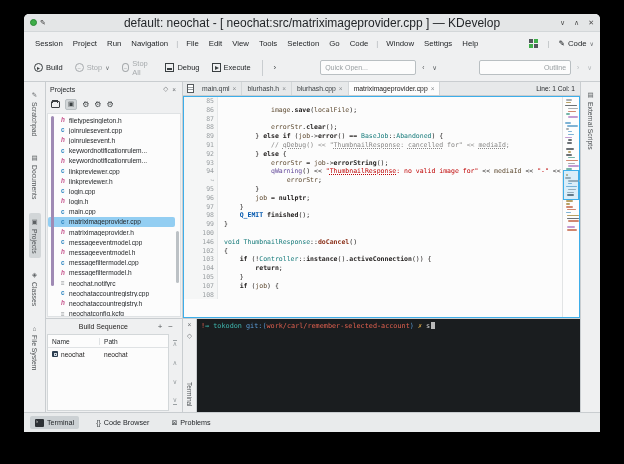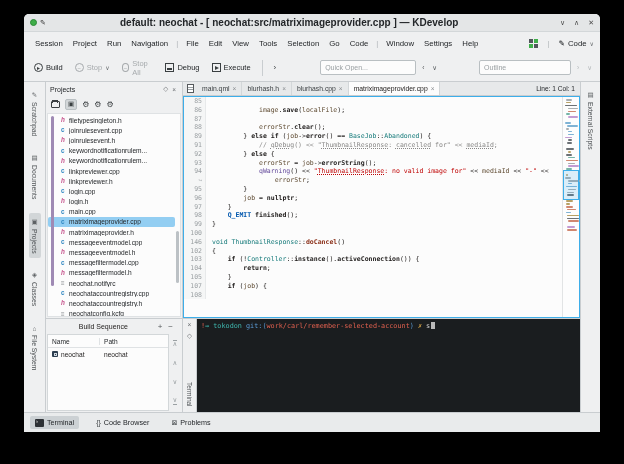--- a/index.html
+++ b/index.html
@@ -9,21 +9,21 @@
   .window{position:absolute;left:24px;top:14px;width:576px;height:418px;
           background:#eff0f1;border-radius:5px 5px 0 0;overflow:hidden;
           display:flex;flex-direction:column;}
 
   
   .titlebar{height:18px;background:#e4e6e7;display:flex;align-items:center;
             padding:0 6px;flex:none;border-bottom:1px solid #d3d7d9;}
   .tb-left{display:flex;align-items:center;gap:3px;width:90px;flex:none;}
   .app-dot{width:7px;height:7px;border-radius:50%;background:#3fae49;border:1px solid #2c8a36;}
   .pin-ico{font-size:7px;color:#333;line-height:1;}
-  .tb-title{flex:1;text-align:left;font-size:10px;font-weight:700;color:#232629;
+  .tb-title{flex:1;text-align:center;font-size:12px;font-weight:400;color:#232629;
             white-space:nowrap;overflow:hidden;}
   .tb-btns{width:90px;flex:none;display:flex;justify-content:flex-end;gap:9px;}
   .wbtn{font-size:7px;color:#4d4d4d;line-height:1;cursor:default;}
 
   
   .menubar{height:22px;display:flex;align-items:center;padding:0 6px;flex:none;font-size:7.8px;}
   .menu-items{display:flex;align-items:center;flex:1;}
   .menu-item{padding:3px 5px;border-radius:2px;white-space:nowrap;color:#232629;}
   .menu-sep{color:#b0b5b8;padding:0 3px;}
   .menu-right{display:flex;align-items:center;gap:6px;}
@@ -46,21 +46,21 @@
   .disabled .ico-circle{border-color:#a6aaad;color:#a6aaad;}
   .ico-box{width:9px;height:9px;border:1px solid #3a3f41;position:relative;flex:none;}
   .ico-box.debug::after{content:"";position:absolute;left:1px;right:1px;bottom:1px;height:2px;background:#3a3f41;}
   .ico-box.exec::after{content:"";position:absolute;left:2px;top:2px;
         border-left:4px solid #3a3f41;border-top:2.5px solid transparent;border-bottom:2.5px solid transparent;}
   .tsep{width:1px;height:16px;background:#c9cdd0;margin:0 3px;}
   .textender{font-size:8px;color:#3a3f41;padding:0 4px;}
   .tinput{height:15px;border:1px solid #b9bfc2;border-radius:2px;background:#fcfcfc;
           font-size:7px;padding:0 4px;color:#232629;font-family:"Liberation Sans",sans-serif;outline:none;margin-left:36px;}
   .tinput::placeholder{color:#9aa0a3;}
-  .qo{width:96px;} .ol{width:92px;}
+  .qo{width:96px;} .ol{width:92px;text-align:right;}
   .mini-btn{font-size:6.5px;color:#55595c;padding:0 2px;}
   .mini-btn.disabled{color:#b3b7ba;}
 
   
   .main{flex:1;display:flex;min-height:0;}
   .leftstrip{width:22px;flex:none;background:#eff0f1;border-right:1px solid #c9cdd0;
              display:flex;flex-direction:column;align-items:center;padding-top:4px;gap:8px;}
   .vtab{writing-mode:vertical-rl;display:flex;align-items:center;gap:3px;padding:5px 2px;
         font-size:6.8px;color:#4d5154;border-radius:2px;}
   .vtab.active{background:#d2d6d8;}
@@ -123,21 +123,21 @@
   .doc-ico{width:7px;height:9px;border:1px solid #55595c;
            background:linear-gradient(#fff 2px,#9aa0a3 2px,#9aa0a3 2.6px,#fff 2.6px,#fff 4.4px,#9aa0a3 4.4px,#9aa0a3 5px,#fff 5px);}
   .etab{display:flex;align-items:center;gap:3px;padding:0 5px;border-right:1px solid #d3d7d9;
         white-space:nowrap;color:#3a3f41;}
   .etab.active{background:#fcfcfc;color:#1f1c1b;}
   .etab .x{color:#8a8e91;font-size:6.5px;}
   .tab-status{margin-left:auto;display:flex;align-items:center;padding-right:5px;font-size:6.6px;color:#232629;}
   .codewrap{flex:1;display:flex;min-height:0;border:1px solid #3daee9;background:#fcfcfc;}
   .codecol{flex:1;overflow:hidden;font-family:"DejaVu Sans Mono",monospace;}
   .crow{display:flex;height:8.8px;line-height:8.8px;font-size:6.5px;}
-  .ln{width:22px;flex:none;text-align:right;padding-right:3px;color:#9ba0a3;background:#f5f6f6;
+  .ln{width:34px;flex:none;text-align:right;padding-right:3px;color:#9ba0a3;background:#f5f6f6;
       border-right:1px solid #e7e9ea;}
   .ln.wrapm{color:#b0b5b8;font-size:6px;}
   .cline{white-space:pre;padding-left:6px;}
   .tk-p{color:#1f1c1b}.tk-k{color:#1f1c1b;font-weight:bold}
   .tk-t{color:#157a7a}.tk-f{color:#1f1c1b;font-weight:bold}
   .tk-F{color:#8b3019;font-weight:bold}
   .tk-s{color:#bf0303}.tk-S{color:#bf0303;text-decoration:underline dotted}
   .tk-c{color:#898887}.tk-C{color:#898887;text-decoration:underline dotted}
   .tk-m{color:#0057ae;font-weight:bold}
   .tk-q{color:#644a9b}.tk-i{color:#9a6a10}.tk-v{color:#5f4b32}

